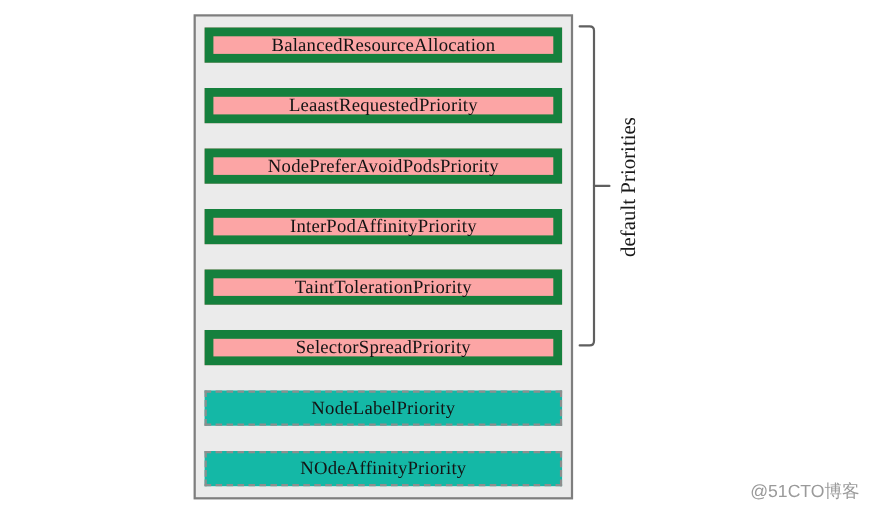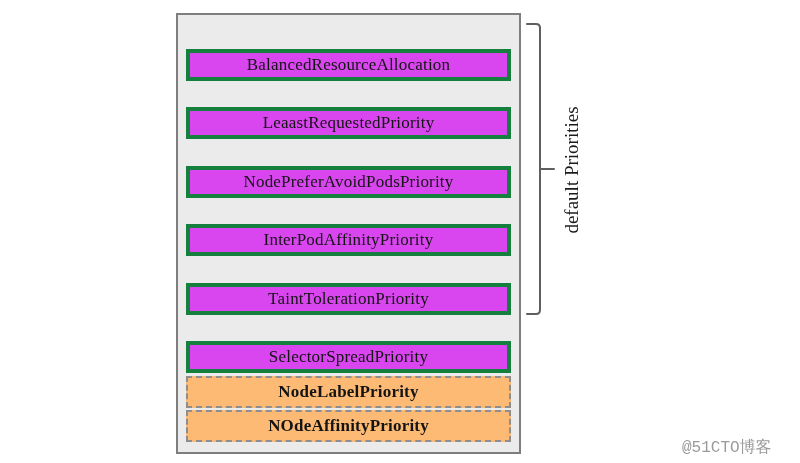--- a/index.html
+++ b/index.html
@@ -23,28 +23,26 @@
   .prio-box {
     height: 32px;
     display: flex;
     align-items: center;
     justify-content: center;
     font-size: 17px;
     color: #141414;
     letter-spacing: 0.2px;
   }
   .prio-box.solid {
-    background: #d946ef;
-    border: 4px solid #15803d;
-    margin-top: 24px;
+    background: #fca5a5;
+    border: 8px solid #15803d;
   }
   .prio-box.dashed {
-    background: #fdba74;
+    background: #14b8a6;
     border: 2px dashed #8e8e8e;
-    font-weight: bold;
   }
 
   
   .bracket-svg {
     position: absolute;
     left: 524px; top: 18px;
     width: 34px; height: 302px;
   }
 
   .bracket-label {
@@ -53,21 +51,21 @@
     transform: translate(-50%, -50%) rotate(-90deg);
     transform-origin: center center;
     white-space: nowrap;
     font-size: 19px;
     color: #1a1a1a;
   }
 
   .watermark {
     position: absolute;
     left: 682px; top: 437px;
-    font-family: Liberation Mono, monospace;
+    font-family: Liberation Sans, sans-serif;
     font-size: 16px;
     color: #9a9a9a;
     white-space: nowrap;
   }
 </style>
 </head>
 <body>
 
 <div id="stage">
 

